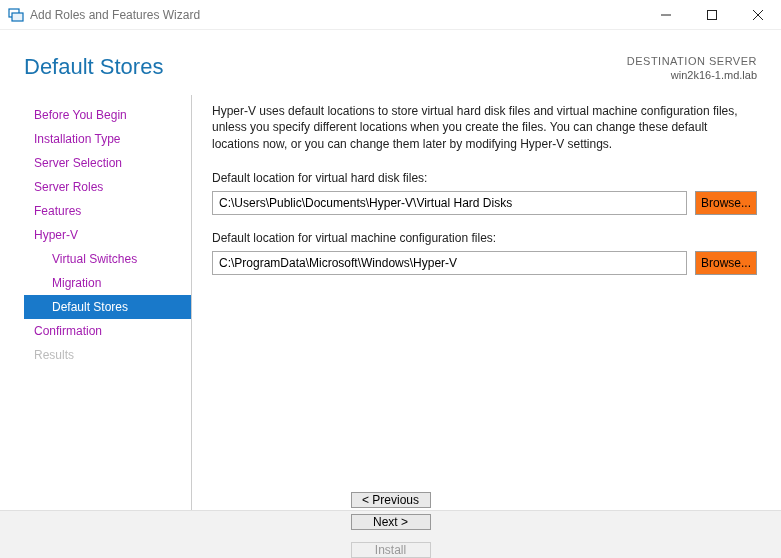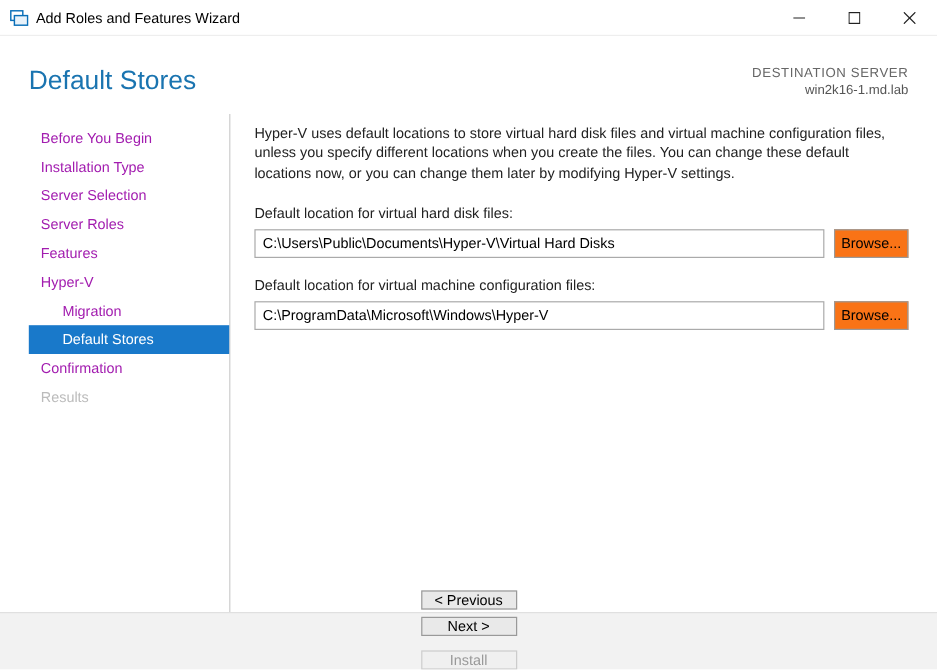--- a/index.html
+++ b/index.html
@@ -16,21 +16,21 @@
   }
   
   .titlebar {
     height: 30px;
     display: flex;
     align-items: center;
     padding: 0 0 0 8px;
     border-bottom: 1px solid #eee;
   }
   .titlebar .app-icon { width: 16px; height: 16px; margin-right: 6px; color:#0a6fb8; }
-  .titlebar .title { font-size: 12px; color: #000000; flex: 0 0 auto; }
+  .titlebar .title { font-size: 12px; color: #737373; flex: 0 0 auto; }
   .titlebar .spacer { flex: 1; }
   .win-controls { display: flex; }
   .win-btn {
     width: 46px; height: 30px; display:flex; align-items:center; justify-content:center;
     font-size: 14px; color:#222;
   }
   .win-btn svg { stroke:#222; }
   
   .header {
     padding: 24px 24px 12px 24px;
@@ -164,20 +164,21 @@
 </div>
 
 <div class="body">
   <div class="sidebar">
     <div class="nav-item">Before You Begin</div>
     <div class="nav-item">Installation Type</div>
     <div class="nav-item">Server Selection</div>
     <div class="nav-item">Server Roles</div>
     <div class="nav-item">Features</div>
     <div class="nav-item">Hyper-V</div>
+    <div class="nav-item sub">Virtual Switches</div>
     <div class="nav-item sub">Migration</div>
     <div class="nav-item sub selected">Default Stores</div>
     <div class="nav-item">Confirmation</div>
     <div class="nav-item disabled">Results</div>
   </div>
 
   <div class="content">
     <p class="intro">Hyper-V uses default locations to store virtual hard disk files and virtual machine configuration files, unless you specify different locations when you create the files. You can change these default locations now, or you can change them later by modifying Hyper-V settings.</p>
 
     <div class="field-group">

